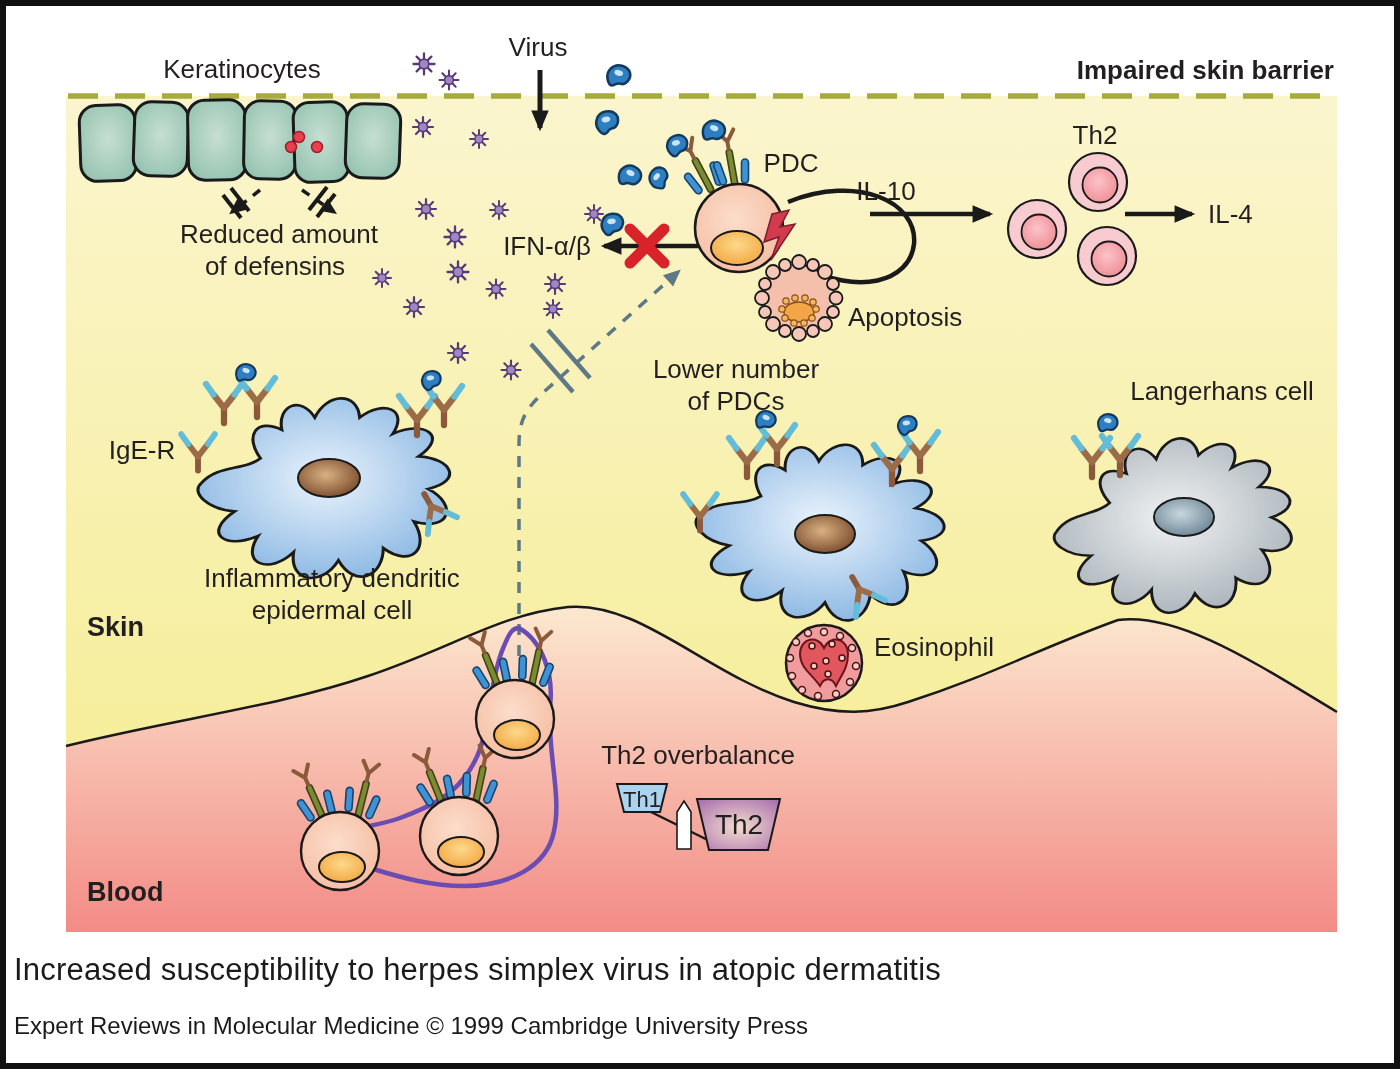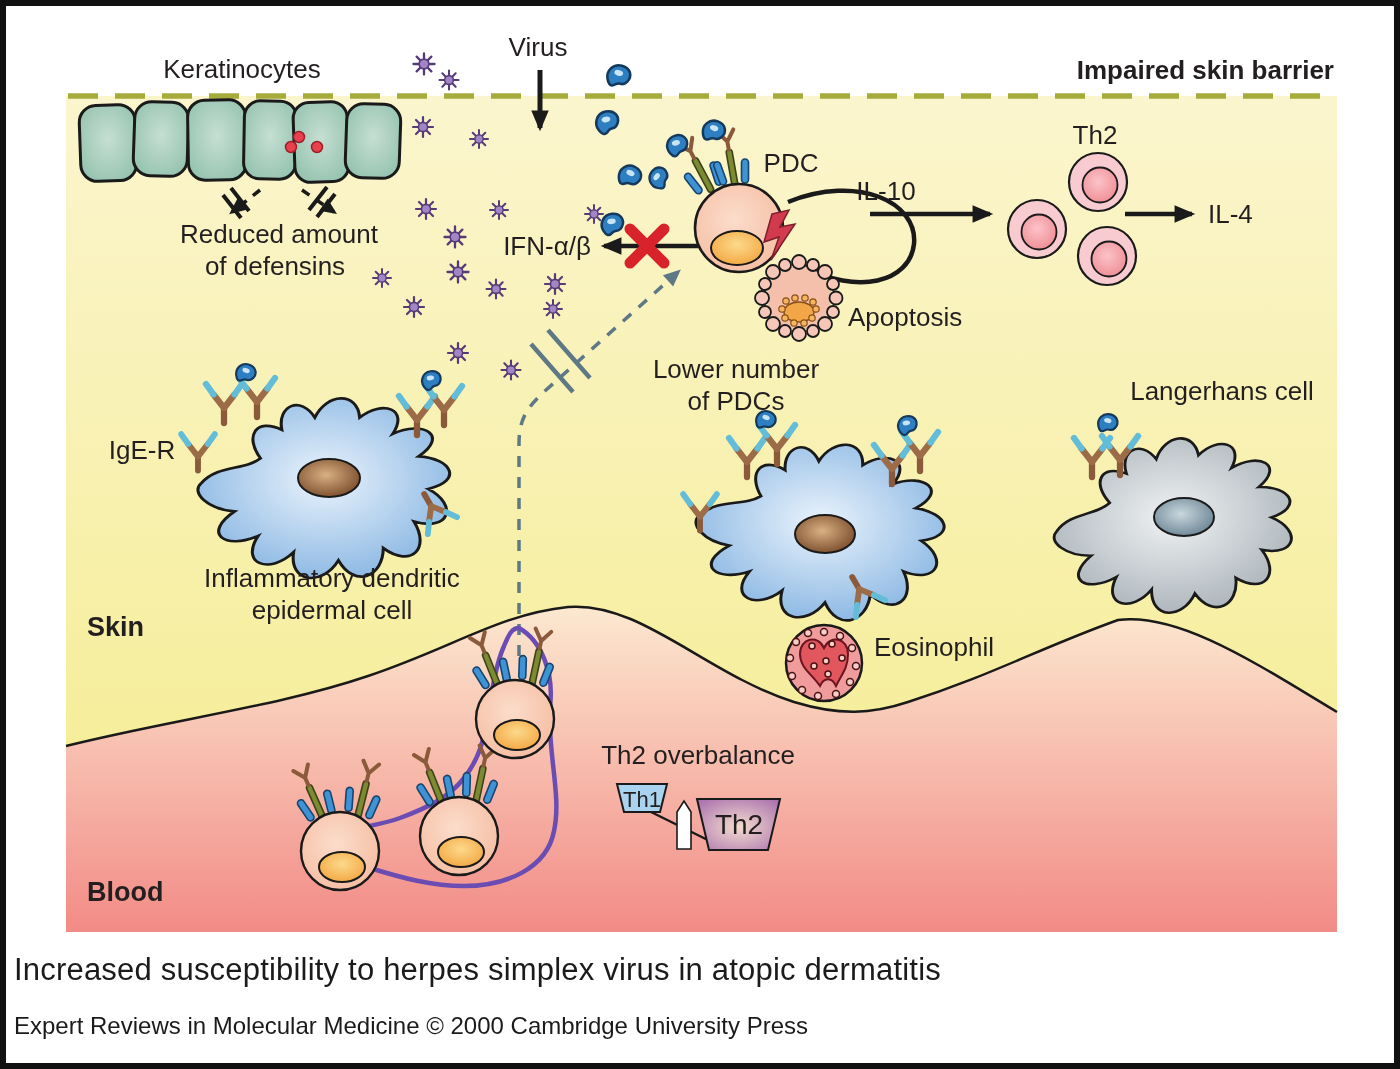--- a/index.html
+++ b/index.html
@@ -354,14 +354,14 @@
     <text class="lbl-reg" x="81" y="630">Skin</text>
     <text class="lbl" x="868" y="650">Eosinophil</text>
     <text class="lbl" x="692" y="758" text-anchor="middle">Th2 overbalance</text>
     <text x="636" y="801" text-anchor="middle" font-size="22">Th1</text>
     <text x="733" y="828" text-anchor="middle" font-size="28">Th2</text>
     <text class="lbl-reg" x="81" y="895">Blood</text>
   </g>
 </svg>
 
 <div id="cap-title" class="cap">Increased susceptibility to herpes simplex virus in atopic dermatitis</div>
-<div id="cap-src" class="cap">Expert Reviews in Molecular Medicine © 2000 Cambridge University Press</div>
+<div id="cap-src" class="cap">Expert Reviews in Molecular Medicine © 1999 Cambridge University Press</div>
 </div>
 
 </body></html>

